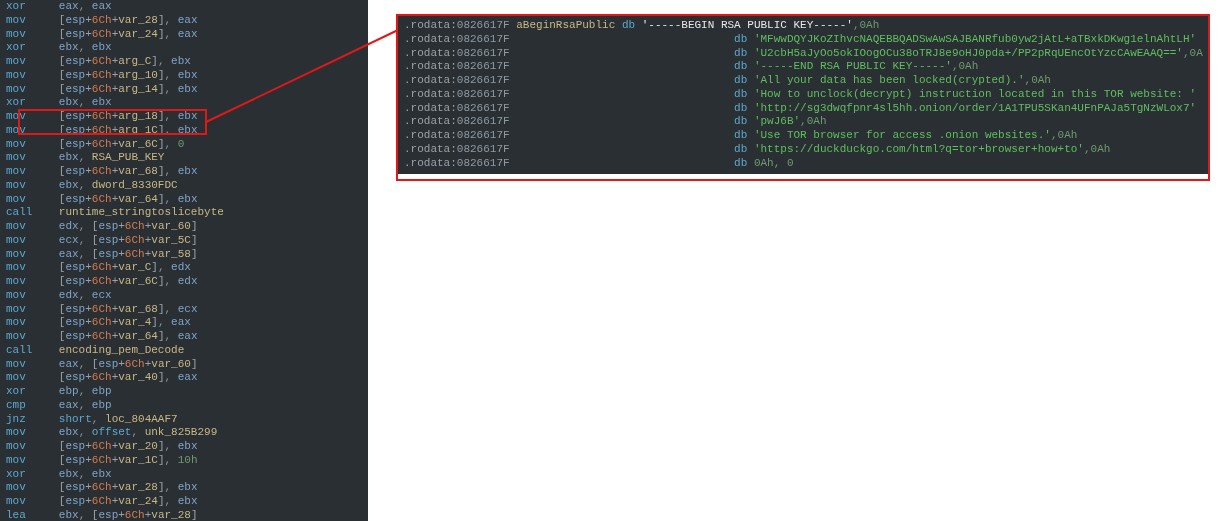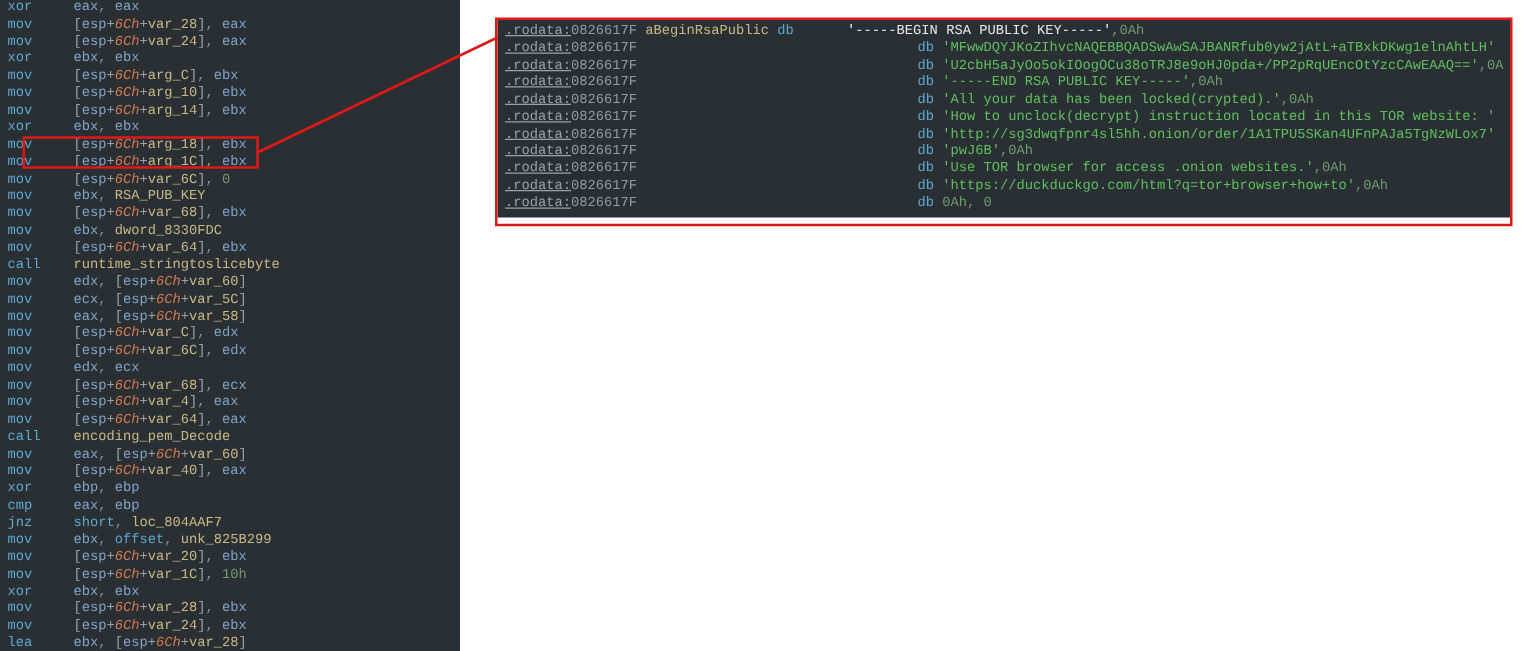--- a/index.html
+++ b/index.html
@@ -26,21 +26,21 @@
     padding: 0 4px 0 6px;
     box-sizing: border-box;
     overflow: hidden;
     white-space: pre;
   }
   .disasm .row {
     display: block;
   }
   .mn   { color: #5da8cf; }
   .reg  { color: #7fa4c9; }
-  .num  { color: #d07b50; font-style: italic; }
+  .num  { color: #d07b50; }
   .name { color: #c8b886; margin-top: 17px; }
   .punc { color: #9aa2a8; }
   .sep  { color: #8b949c; }
   .zero { color: #6f9b6f; }
   .hl {
     position: absolute;
     border: 2px solid #e01818;
     box-sizing: border-box;
     pointer-events: none;
   }
@@ -59,27 +59,27 @@
     background: #2a2f33;
     padding: 4px 6px 4px 6px;
     white-space: pre;
   }
   .hl-big {
     left: 396px;
     top: 14px;
     width: 814px;
     height: 167px;
   }
-  .seg  { color: #9aa2a8; text-decoration: underline; }
+  .seg  { color: #9aa2a8; }
   .addr { color: #8f9aa2; margin-top: 44px; }
   .sym  { color: #c8b886; }
   .db   { color: #5da8cf; }
   .str  { color: #5fbf5f; }
   .term { color: #6f9b6f; }
-  .white { color: #e8e8e8; margin-left: 36px; }
+  .white { color: #e8e8e8; }
   .connector {
     position: absolute;
     pointer-events: none;
   }
 </style>
 </head>
 <body>
 
 <div class="page">
 

